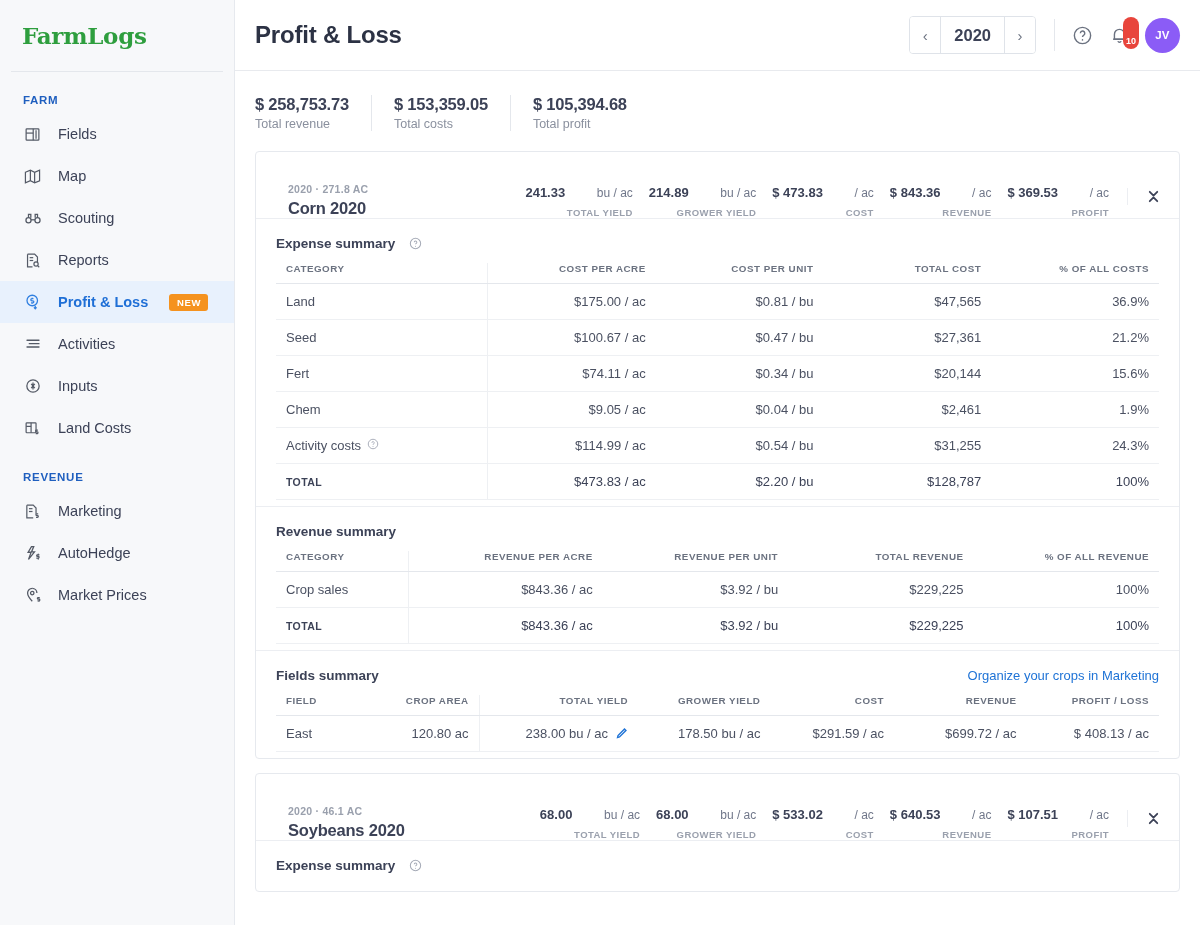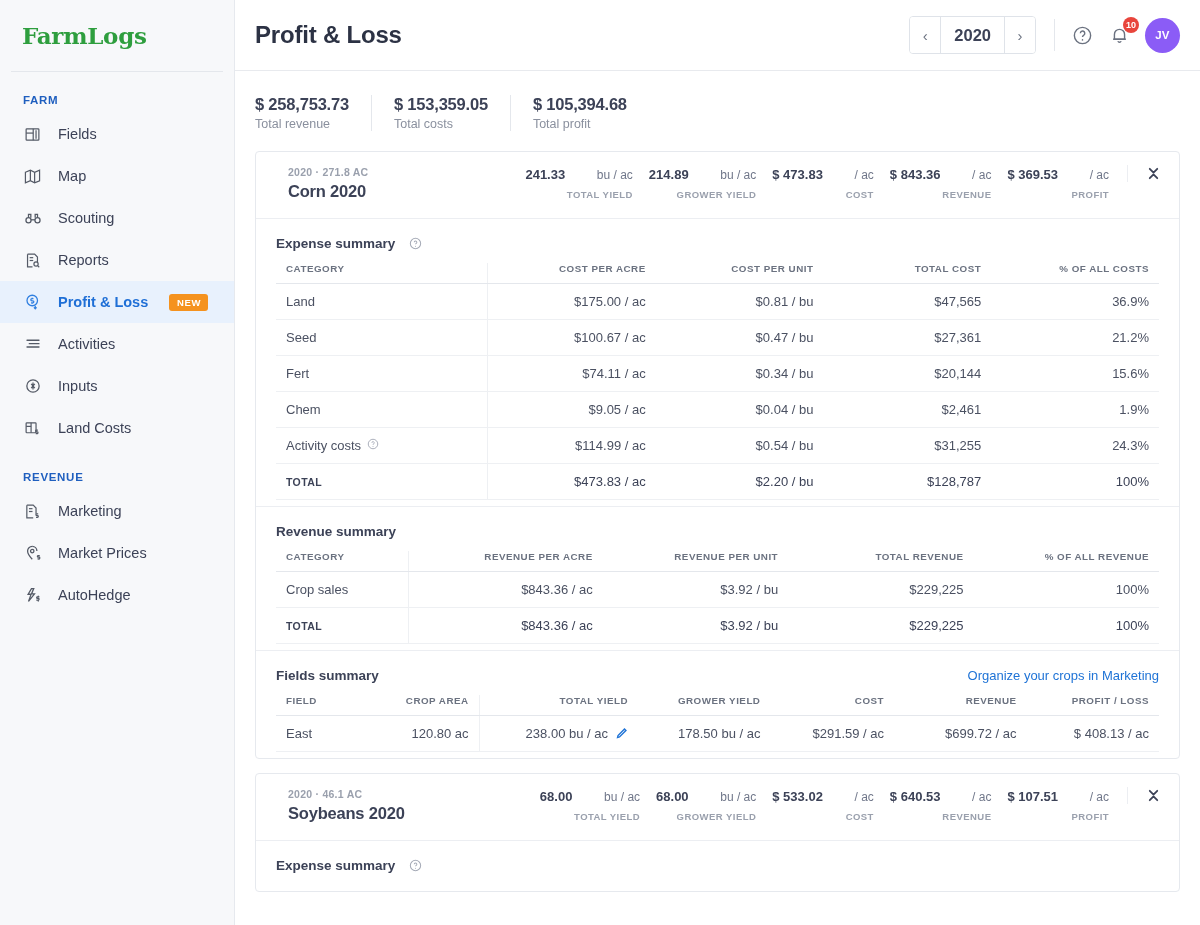--- a/index.html
+++ b/index.html
@@ -62,42 +62,42 @@
     color: #6b7280; font-size: 15px; cursor: pointer; background: #fff; }
   .year-val { padding: 0 13px; font-size: 16.5px; font-weight: 700; color: #3c4257;
     border-left: 1px solid #dfe3e9; border-right: 1px solid #dfe3e9; height:36px; display:flex; align-items:center;}
   .tb-sep { width: 1px; height: 32px; background: #e4e7ec; margin: 0 14px 0 18px; }
   .icon-btn { width: 26px; height: 26px; display:flex; align-items:center; justify-content:center;
     color: #6b7280; cursor: pointer; position: relative; margin-right: 11px;}
   .bell-badge {
     position: absolute; top: -5px; right: -7px;
     background: #e8453c; color: #fff; font-size: 9px; font-weight: 700;
     border-radius: 9px; min-width: 16px; height: 16px; line-height: 16px; text-align: center;
-    padding: 0 3px;
+    padding: 16px 3px;
   }
   .avatar {
     width: 35px; height: 35px; border-radius: 50%;
     background: #8b5cf6; color: #fff;
     font-size: 11.5px; font-weight: 700; letter-spacing: .3px;
     display: flex; align-items: center; justify-content: center; cursor: pointer;
   }
 
   
   .summary-strip { display: flex; align-items: center; padding: 24px 0 20px 20px; }
   .sum-item { padding: 0 22px 0 0; margin-right: 22px; border-right: 1px solid #e4e7ec; }
   .sum-item:last-child { border-right: none; }
   .sum-val { font-size: 16.5px; font-weight: 700; color: #3c4257; letter-spacing: -.2px; }
   .sum-lbl { font-size: 12.5px; color: #8a909e; margin-top: 3px; }
 
   
   .card {
     margin: 0 20px 14px 20px;
     border: 1px solid #e6e9ee; border-radius: 4px; background: #fff;
   }
-  .card-head { display: flex; align-items: flex-start; height: 66px; position: relative; }
+  .card-head { display: flex; align-items: flex-end; height: 66px; position: relative; }
   .accent { width: 5px; border-radius: 3px; margin: 16px 0 16px 13px; }
   .crop-title-wrap { padding: 14px 0 0 14px; }
   .crop-meta { font-size: 10.5px; font-weight: 700; color: #9aa0ad; letter-spacing: .25px; }
   .crop-name { font-size: 16.5px; font-weight: 700; color: #3c4257; margin-top: 4px; letter-spacing: -.2px; }
   .metrics { margin-left: auto; display: flex; align-items: flex-start; padding-top: 15px; }
   .metric { text-align: right; padding: 0 0 0 16px; min-width: 84px;}
   .metric .mv { font-size: 13px; font-weight: 700; color: #3c4257; white-space: nowrap; }
   .metric .mv .unit { font-weight: 400; color: #70778a; font-size: 12px; padding-left: 28px;}
   .metric .ml { font-size: 9.5px; font-weight: 700; color: #9aa0ad; letter-spacing: .45px; margin-top: 7px; }
   .collapse-btn {
@@ -237,37 +237,37 @@
             <path d="M4 3v18h9"></path>
             <line x1="7" y1="8" x2="12" y2="8"></line>
             <line x1="7" y1="12" x2="12" y2="12"></line>
             <path d="M20 15.4h-2a1.2 1.2 0 000 2.4h1a1.2 1.2 0 010 2.4h-2M19 14.4v1M19 20.2v1"></path>
           </svg>
         </span>
       <span>Marketing</span>
     </div>
     <div class="sb-item">
       <span class="ico">
+          <svg width="18" height="18" viewBox="0 0 24 24" fill="none" stroke="currentColor" stroke-width="1.7" stroke-linecap="round">
+            <path d="M10 3.5L5.5 11h4L6 20.5 14 10.5h-4l3-7z"></path>
+            <path d="M20 14.4h-2a1.1 1.1 0 000 2.2h1a1.1 1.1 0 010 2.2h-2M19 13.5v1M19 19v1"></path>
+          </svg>
+        </span>
+      <span>AutoHedge</span>
+    </div>
+    <div class="sb-item">
+      <span class="ico">
           <svg width="18" height="18" viewBox="0 0 24 24" fill="none" stroke="currentColor" stroke-width="1.7">
             <path d="M11 3.2a6.2 6.2 0 00-6.2 6.2c0 4.4 6.2 11 6.2 11"></path>
             <path d="M11 3.2a6.2 6.2 0 016.2 6.2"></path>
             <circle cx="11" cy="9.4" r="2.3"></circle>
             <path d="M21 15.4h-2a1.1 1.1 0 000 2.2h1a1.1 1.1 0 010 2.2h-2M20 14.5v1M20 20v1"></path>
           </svg>
         </span>
       <span>Market Prices</span>
-    </div>
-    <div class="sb-item">
-      <span class="ico">
-          <svg width="18" height="18" viewBox="0 0 24 24" fill="none" stroke="currentColor" stroke-width="1.7" stroke-linecap="round">
-            <path d="M10 3.5L5.5 11h4L6 20.5 14 10.5h-4l3-7z"></path>
-            <path d="M20 14.4h-2a1.1 1.1 0 000 2.2h1a1.1 1.1 0 010 2.2h-2M19 13.5v1M19 19v1"></path>
-          </svg>
-        </span>
-      <span>AutoHedge</span>
     </div>
   </aside>
 
   <section class="main">
 
     <div class="topbar">
       <div class="page-title">Profit &amp; Loss</div>
       <div class="topbar-right">
         <div class="year-picker">
           <div class="year-btn">‹</div>

